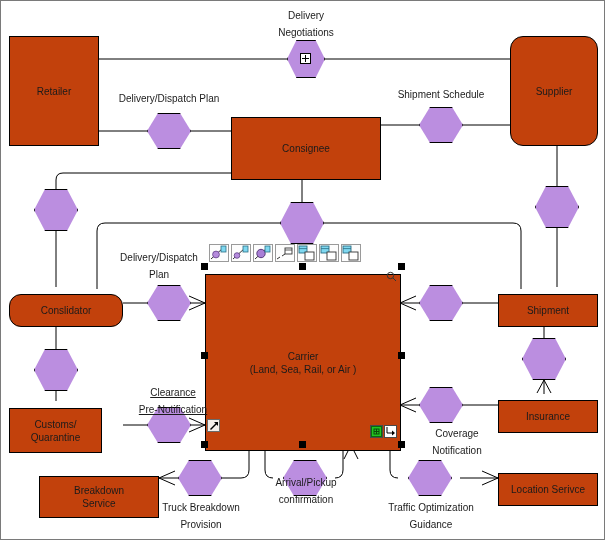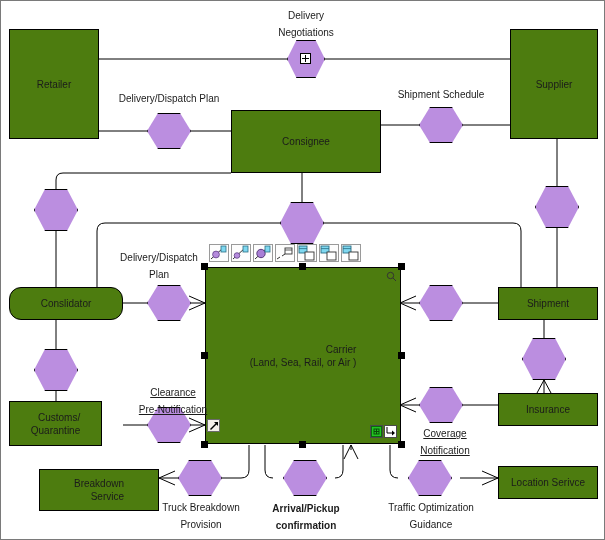--- a/index.html
+++ b/index.html
@@ -16,31 +16,32 @@
     height: 540px;
     background: #ffffff;
     border: 1px solid #7a7a7a;
     box-sizing: border-box;
     overflow: hidden;
   }
   #edges { position: absolute; left: 0; top: 0; width: 605px; height: 540px; }
 
   .node {
     position: absolute;
-    background: #4d7c0f;
+    background: #c2410c;
     border: 1px solid #000000;
     box-sizing: border-box;
     display: flex;
     align-items: center;
     justify-content: center;
-    text-align: right;
+    text-align: center;
     color: #1b1b1b;
     font-size: 10px;
     line-height: 13px;
     z-index: 3;
+    margin-top: 7px;
   }
   .node .label { padding: 0 3px; white-space: pre-line; }
 
   .hex {
     position: absolute;
     background: #BB8EE0;
     border: 1px solid #000000;
     box-sizing: border-box;
     -webkit-clip-path: polygon(25% 0%, 75% 0%, 100% 50%, 75% 100%, 25% 100%, 0% 50%);
     clip-path: polygon(25% 0%, 75% 0%, 100% 50%, 75% 100%, 25% 100%, 0% 50%);
@@ -176,21 +177,21 @@
 
       <path d="M459,477 L497,477"></path>
       <path d="M497,477 L481,470 M497,477 L481,484"></path>
     </g>
   </svg>
 
   <div class="node" style="left:8px; top:28px; width:90px; height:110px;">
     <span class="label">Retailer</span>
   </div>
 
-  <div class="node" style="left:509px; top:28px; width:88px; height:110px;">
+  <div class="node" style="left:509px; top:28px; width:88px; height:110px;border-radius:13px;">
     <span class="label">Supplier</span>
   </div>
 
   <div class="node" style="left:230px; top:109px; width:150px; height:63px;">
     <span class="label">Consignee</span>
   </div>
 
   <div class="node" style="left:8px; top:286px; width:114px; height:33px;border-radius:12px;">
     <span class="label">Conslidator</span>
   </div>
@@ -262,27 +263,27 @@
 
   <div class="elabel" style="left:383px; top:85px; width:114px;text-align:center;">Shipment Schedule</div>
 
   <div class="elabel" style="left:110px; top:248px; width:96px;">Delivery/Dispatch
 Plan</div>
 
 
   <div class="elabel" style="left:120px; top:383px; width:104px;text-decoration:underline;">Clearance
 Pre-Notification</div>
 
-  <div class="elabel" style="left:392px; top:424px; width:104px;text-decoration:underline;">Coverage
+  <div class="elabel" style="left:404px; top:424px; width:104px;">Coverage
 Notification</div>
 
   <div class="elabel" style="left:146px; top:498px; width:108px;">Truck Breakdown
 Provision</div>
 
-  <div class="elabel" style="left:258px; top:499px; width:94px;font-weight:bold;">Arrival/Pickup
+  <div class="elabel" style="left:258px; top:473px; width:94px;">Arrival/Pickup
 confirmation</div>
 
   <div class="elabel" style="left:375px; top:498px; width:110px;">Traffic Optimization
 Guidance</div>
 
   <div class="handle" style="left:200px; top:262px;"></div>
   <div class="handle" style="left:298px; top:262px;"></div>
   <div class="handle" style="left:397px; top:262px;"></div>
   <div class="handle" style="left:200px; top:351px;"></div>
   <div class="handle" style="left:397px; top:351px;"></div>

